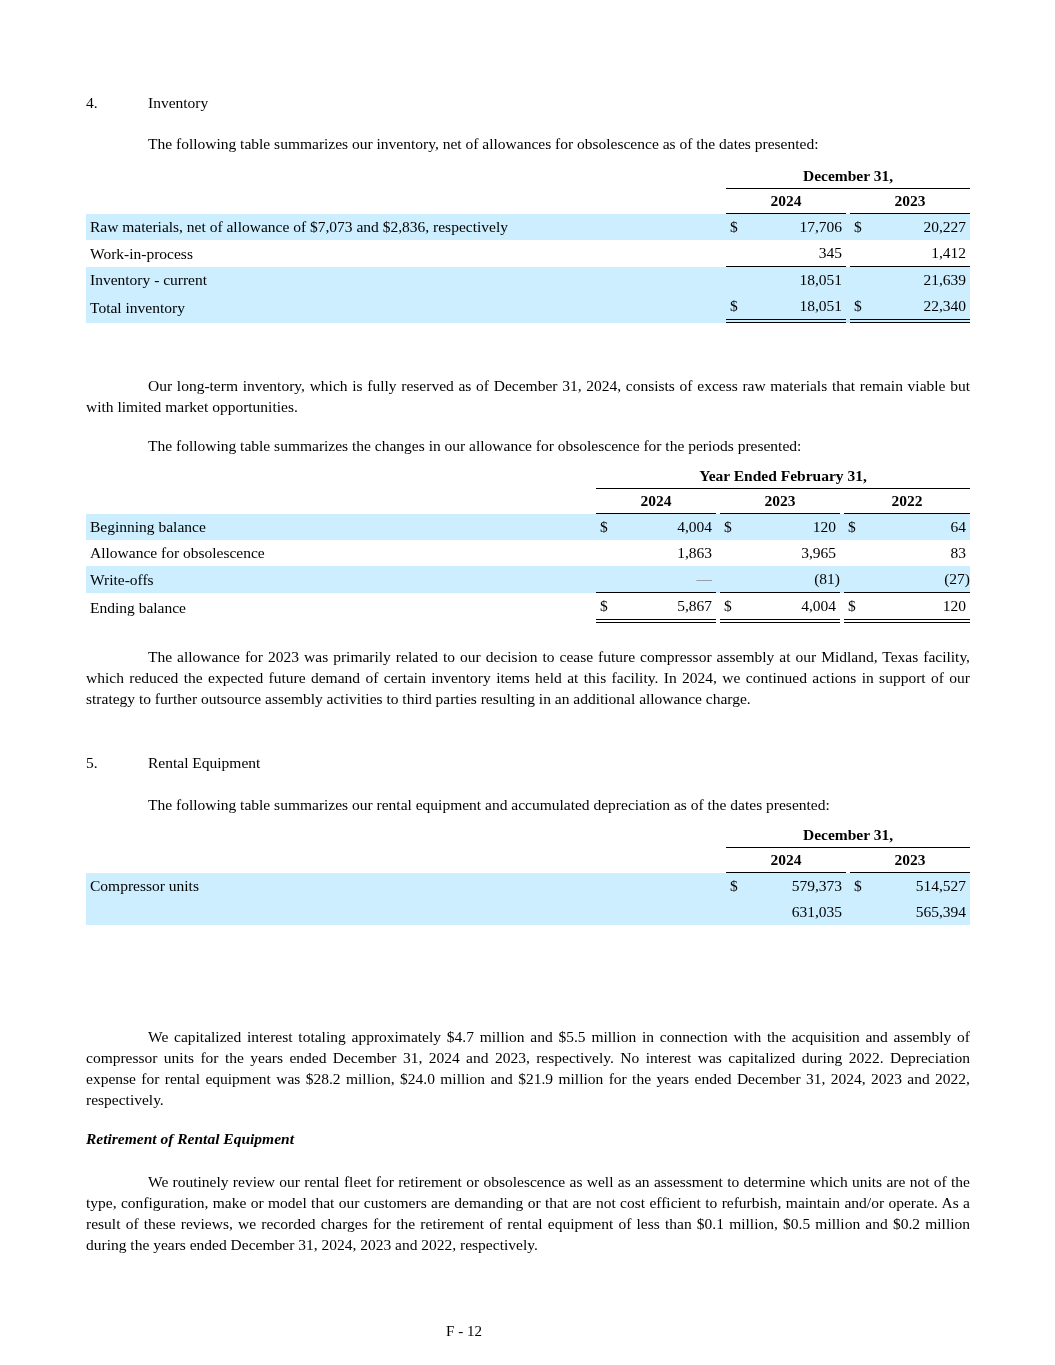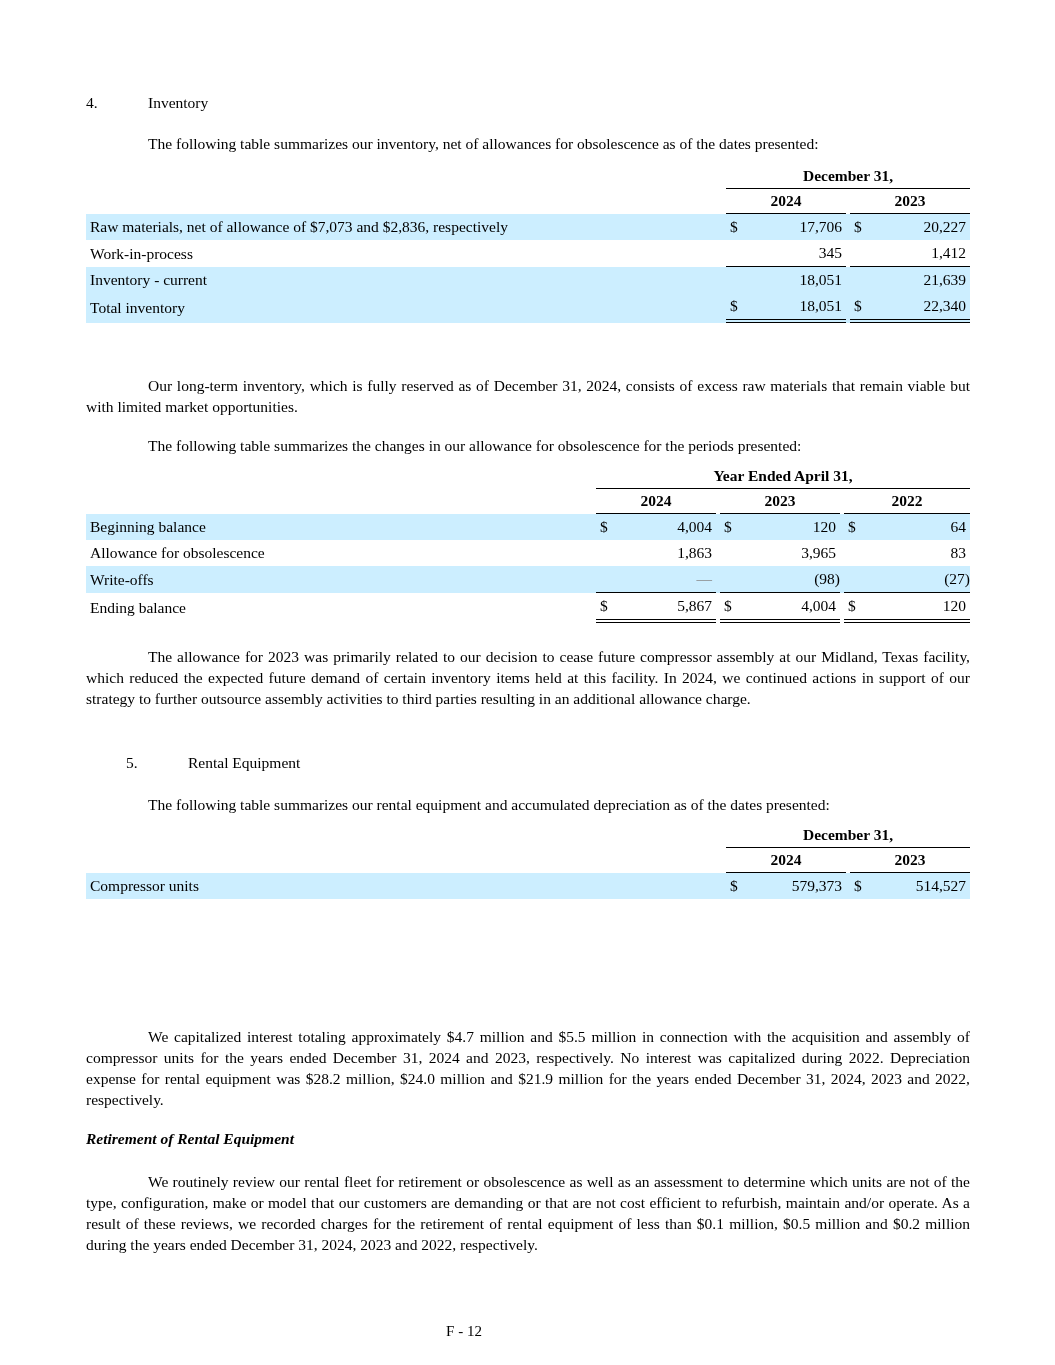--- a/index.html
+++ b/index.html
@@ -112,21 +112,21 @@
         <col style="width:20px">
         <col style="width:100px">
         <col style="width:4px">
         <col style="width:20px">
         <col style="width:106px">
       </colgroup>
     <tbody>
         <tr>
       <th></th>
           <th></th>
-      <th colspan="8" class="grp bb">Year Ended April 31,</th>
+      <th colspan="8" class="grp bb">Year Ended February 31,</th>
     </tr>
     <tr>
       <th></th>
           <th></th>
       <th colspan="2" class="grp bb">2024</th>
           <th></th>
       <th colspan="2" class="grp bb">2023</th>
           <th></th>
       <th colspan="2" class="grp bb">2022</th>
     </tr>
@@ -154,21 +154,21 @@
       <td></td>
           <td class="amt">83</td>
     </tr>
     <tr class="shade">
       <td class="c label">Write-offs</td>
           <td class="c"></td>
       <td class="c bb"></td>
           <td class="c amt bb" style="color:#888">—</td>
           <td class="c"></td>
       <td class="c bb"></td>
-          <td class="c amt bb" style="padding-right:0 !important">(98)</td>
+          <td class="c amt bb" style="padding-right:0 !important">(81)</td>
           <td class="c"></td>
       <td class="c bb"></td>
           <td class="c amt bb" style="padding-right:0 !important">(27)</td>
     </tr>
     <tr>
       <td class="label">Ending balance</td>
           <td></td>
       <td class="dol dbl">$</td>
           <td class="amt dbl">5,867</td>
           <td></td>
@@ -176,21 +176,21 @@
           <td class="amt dbl">4,004</td>
           <td></td>
       <td class="dol dbl">$</td>
           <td class="amt dbl">120</td>
     </tr>
   </tbody>
     </table>
 
   <div class="para" style="top:646px;">The allowance for 2023 was primarily related to our decision to cease future compressor assembly at our Midland, Texas facility, which reduced the expected future demand of certain inventory items held at this facility. In 2024, we continued actions in support of our strategy to further outsource assembly activities to third parties resulting in an additional allowance charge.</div>
 
-  <div class="heading" style="top:754px;margin-left:40px;">
+  <div class="heading" style="top:754px;">
     <span class="num">5.</span><span>Rental Equipment</span>
   </div>
   <div class="intro" style="top:796px;">The following table summarizes our rental equipment and accumulated depreciation as of the dates presented:</div>
 
   <table class="fin" style="top:823px;">
     <colgroup>
         <col style="width:636px">
         <col style="width:4px">
         <col style="width:20px">
         <col style="width:100px">
@@ -212,20 +212,29 @@
       <th colspan="2" class="grp bb">2023</th>
     </tr>
     <tr class="shade">
       <td class="c label">Compressor units</td>
           <td class="c"></td>
       <td class="c dol">$</td>
           <td class="c amt">579,373</td>
           <td class="c"></td>
       <td class="c dol">$</td>
           <td class="c amt">514,527</td>
+    </tr>
+    <tr class="shade">
+      <td class="c label"></td>
+          <td class="c"></td>
+      <td class="c"></td>
+          <td class="c amt">631,035</td>
+          <td class="c"></td>
+      <td class="c"></td>
+          <td class="c amt">565,394</td>
     </tr>
   </tbody>
     </table>
 
   <div class="para" style="top:1026px;">We capitalized interest totaling approximately $4.7 million and $5.5 million in connection with the acquisition and assembly of compressor units for the years ended December 31, 2024 and 2023, respectively. No interest was capitalized during 2022. Depreciation expense for rental equipment was $28.2 million, $24.0 million and $21.9 million for the years ended December 31, 2024, 2023 and 2022, respectively.</div>
   <div class="subhead" style="top:1130px;">Retirement of Rental Equipment</div>
   <div class="para" style="top:1171px;">We routinely review our rental fleet for retirement or obsolescence as well as an assessment to determine which units are not of the type, configuration, make or model that our customers are demanding or that are not cost efficient to refurbish, maintain and/or operate. As a result of these reviews, we recorded charges for the retirement of rental equipment of less than $0.1 million, $0.5 million and $0.2 million during the years ended December 31, 2024, 2023 and 2022, respectively.</div>
 </div>
 
 <div class="footer">F - 12</div>

